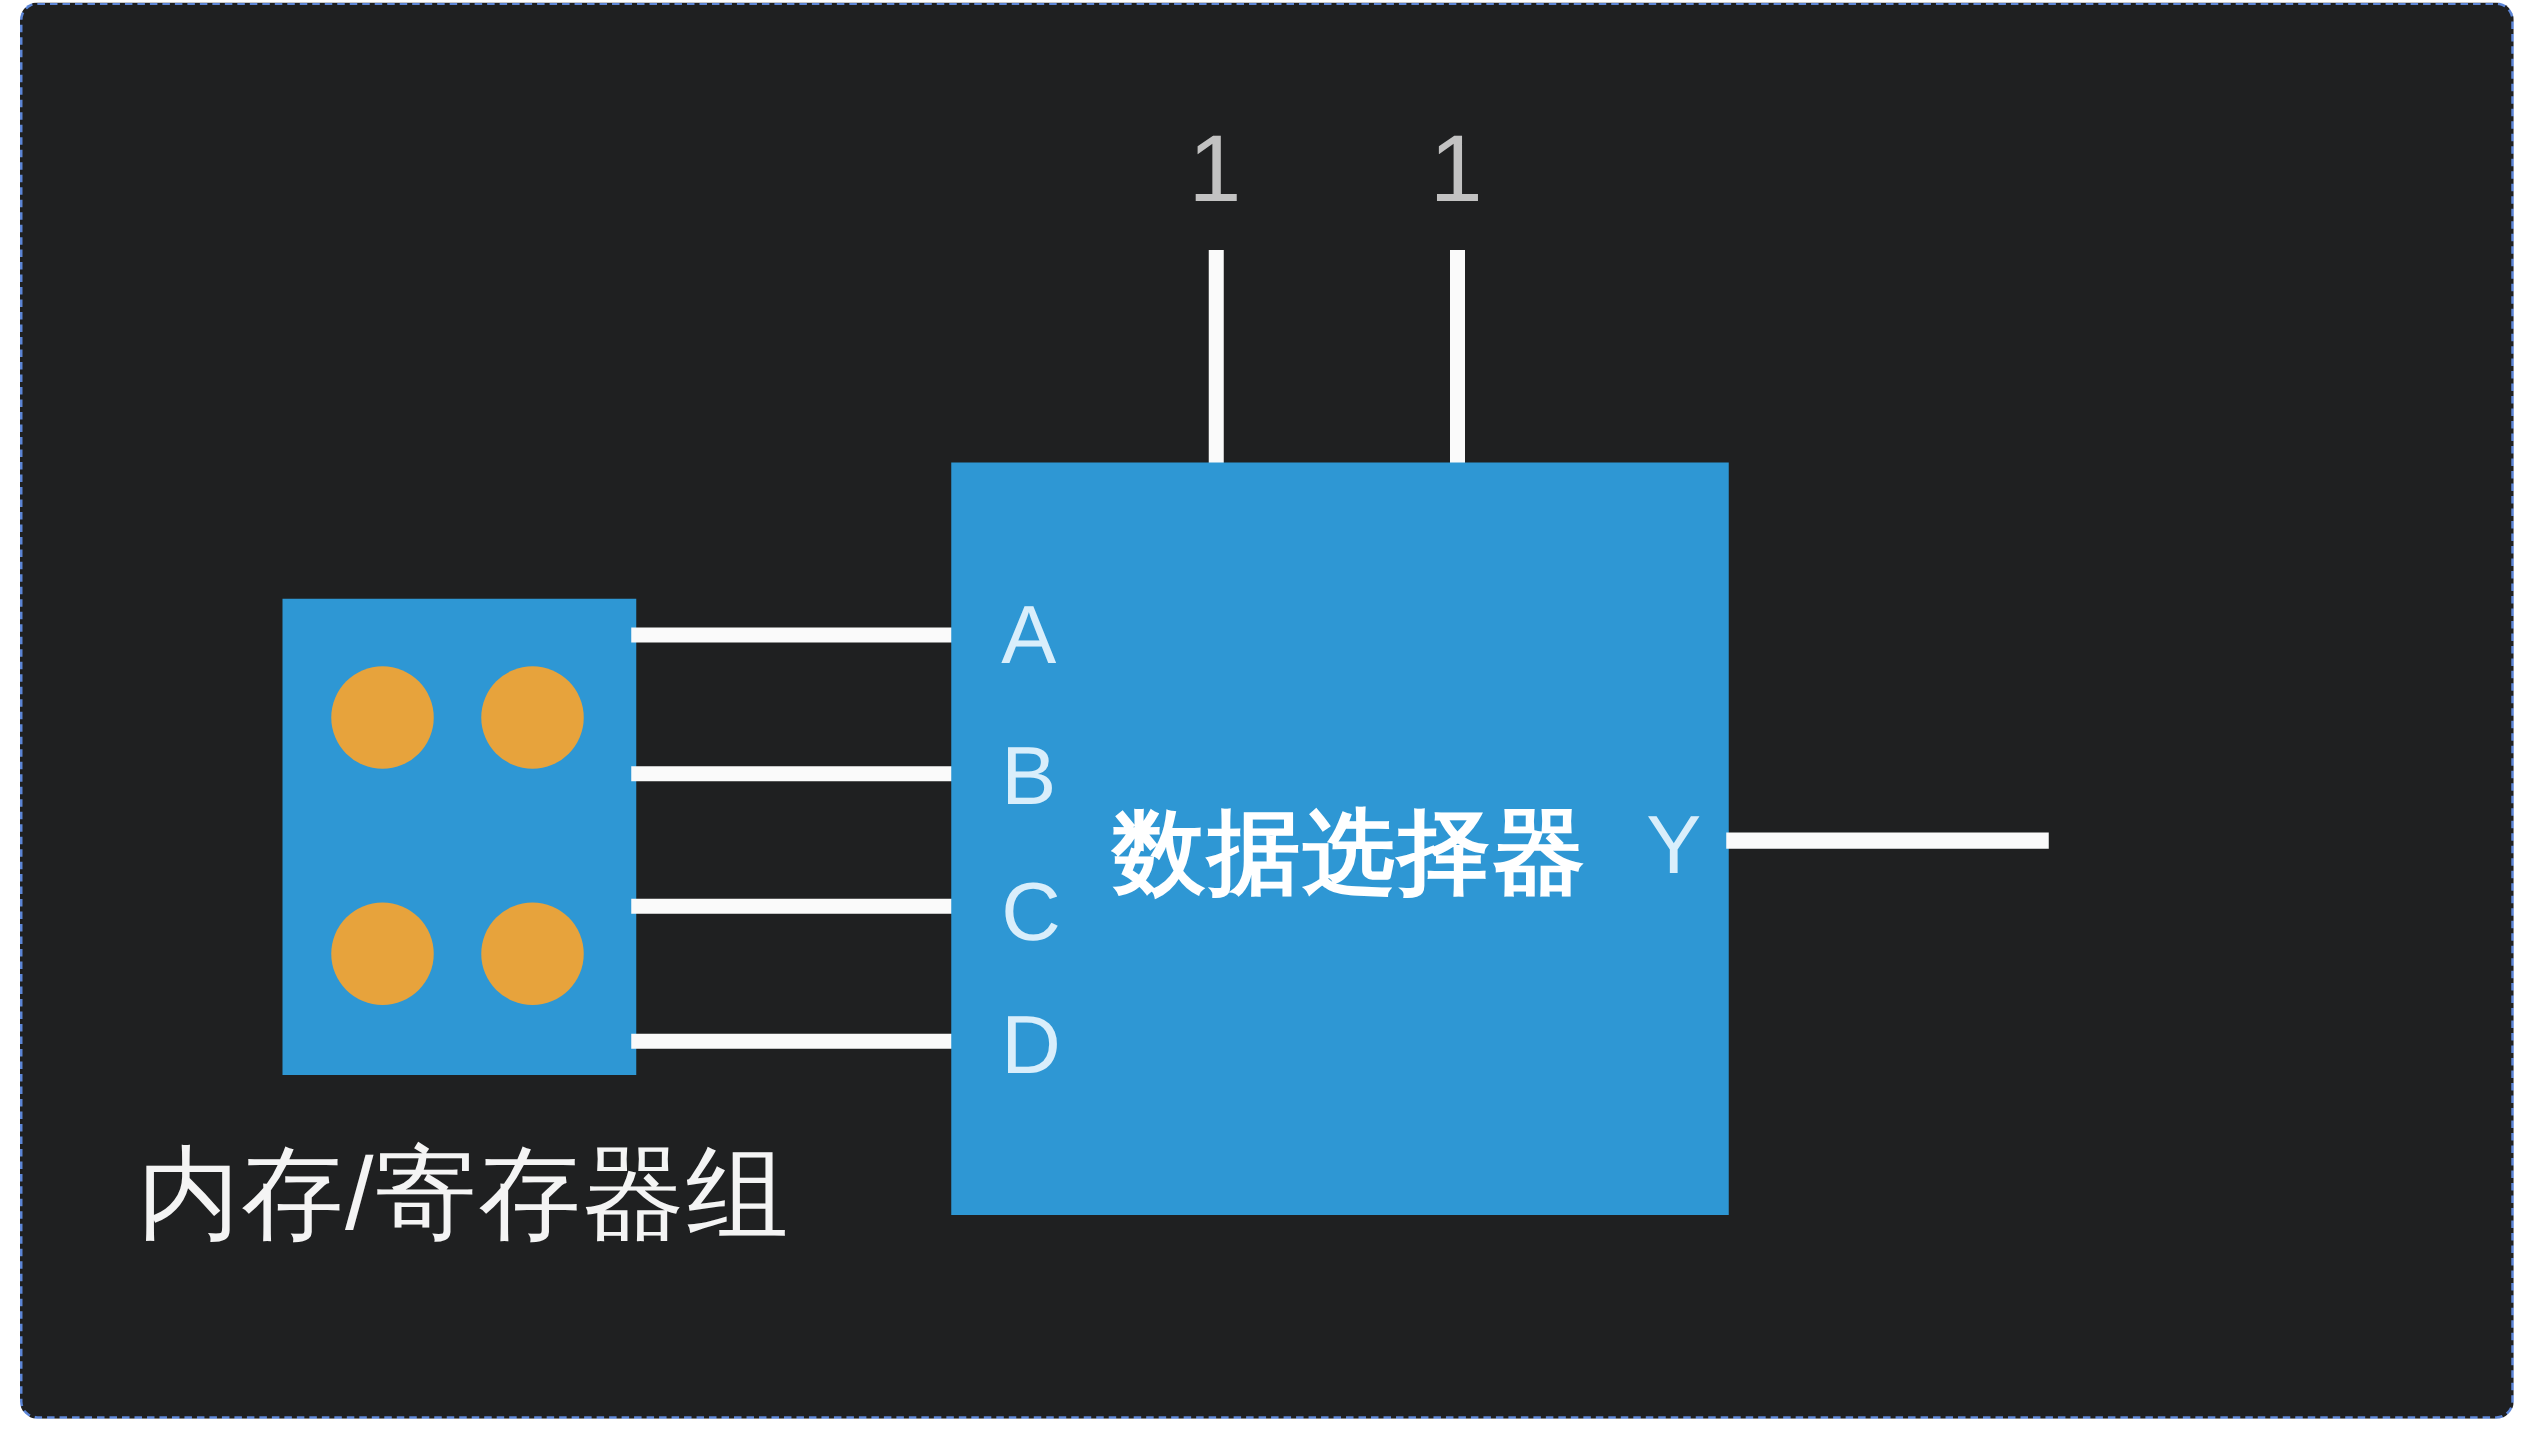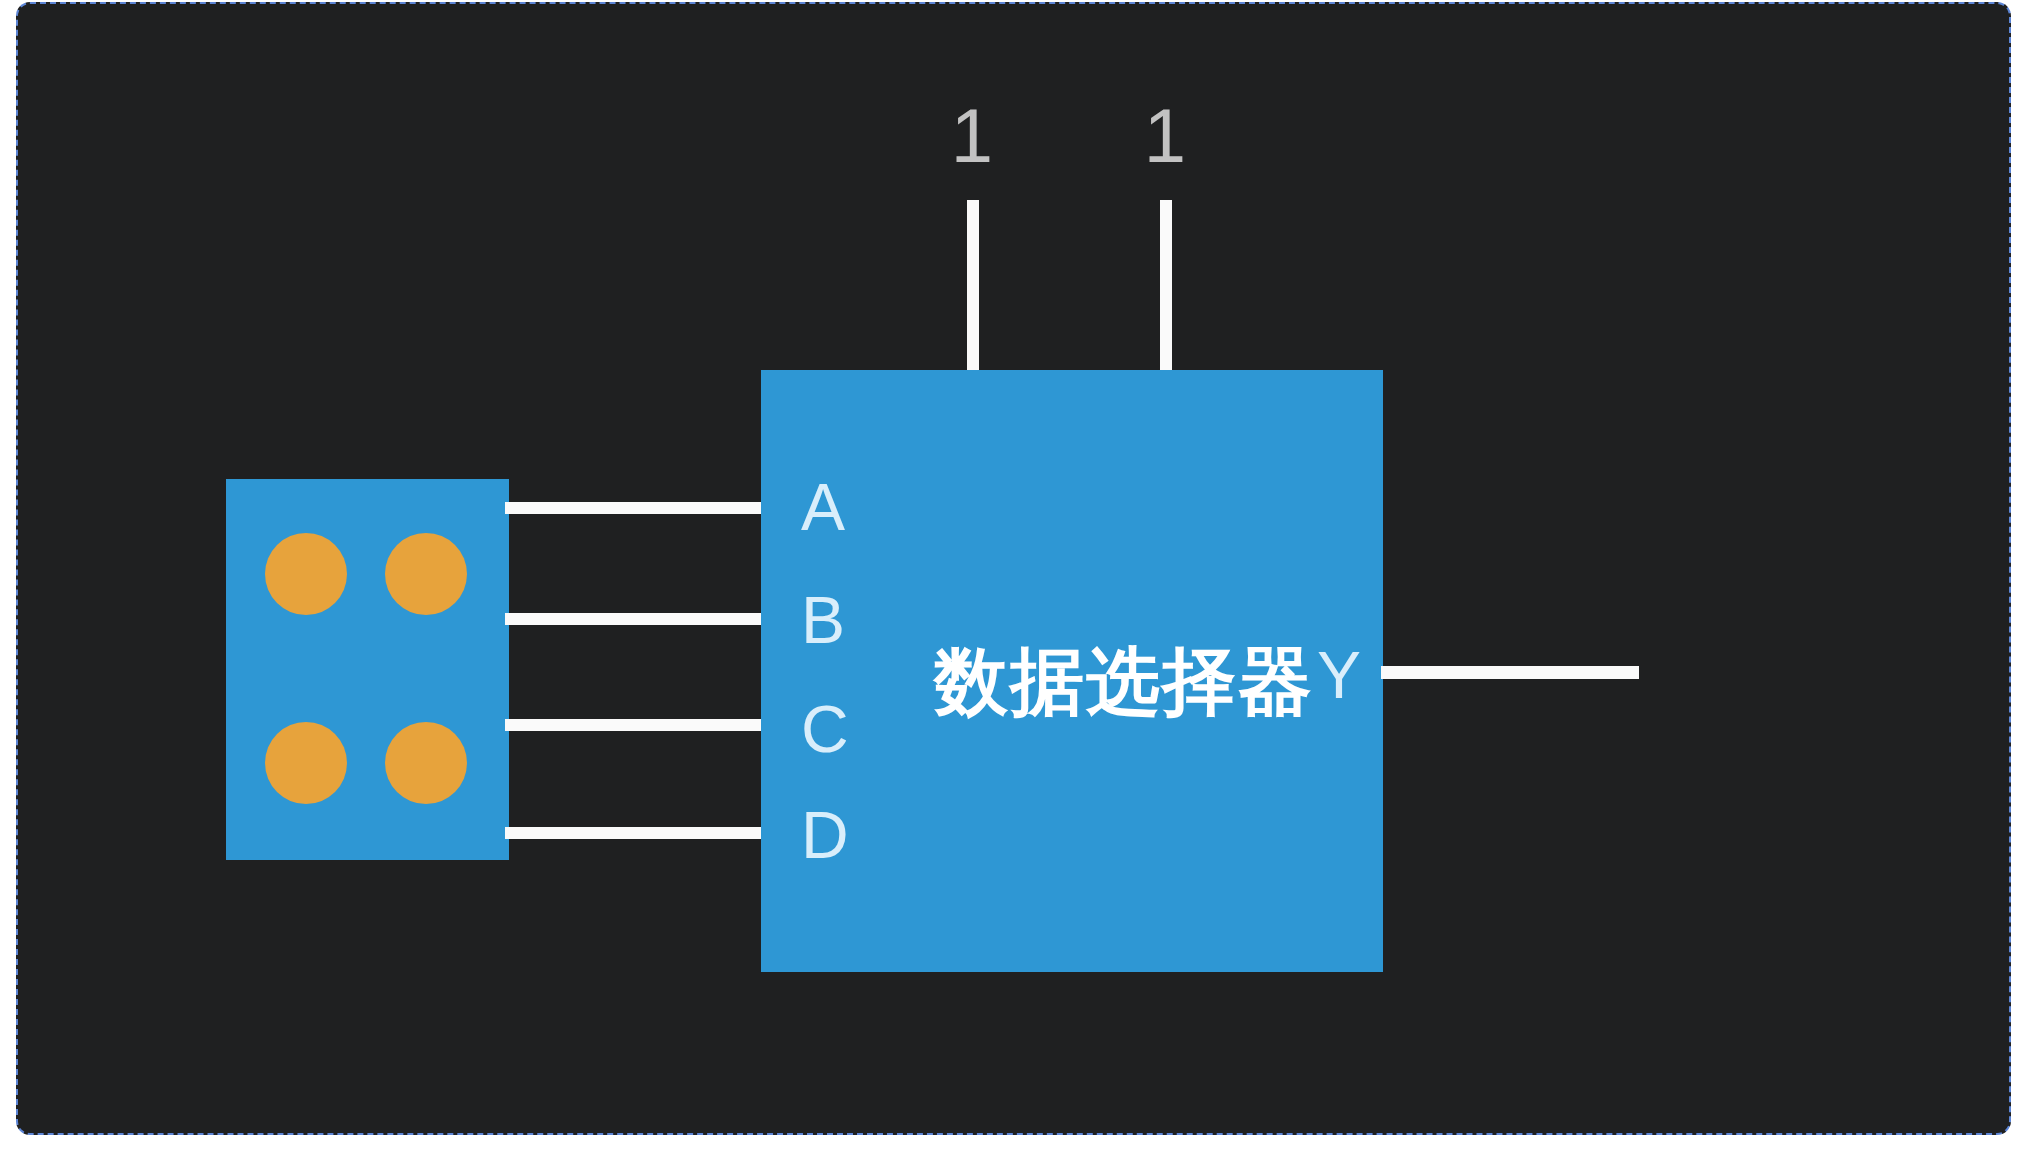--- a/index.html
+++ b/index.html
@@ -51,21 +51,20 @@
   }
   .selector-title {
     position: absolute;
     left: 872px; top: 638px;
     font-size: 74px;
     font-weight: 700;
     color: #ffffff;
     line-height: 80px;
     letter-spacing: 2px;
     white-space: nowrap;
-    margin-left: 44px;
   }
   .memory-caption {
     position: absolute;
     left: 92px; top: 902px;
     font-size: 82px;
     font-weight: 400;
     color: #f4f4f4;
     line-height: 100px;
     letter-spacing: 1px;
     white-space: nowrap;
@@ -101,14 +100,15 @@
     <span class="port-label" style="left:40px; top:324px;">C</span>
     <span class="port-label" style="left:40px; top:430px;">D</span>
 
     <span class="port-label" style="left:556px; top:270px;">Y</span>
   </div>
 
   <span class="selector-title">数据选择器</span>
 
   <div class="wire wire-h" style="left:1363px; top:662px; width:258px; height:13px;"></div>
 
+  <span class="memory-caption">内存/寄存器组</span>
 
 </div>
 
 </body></html>

